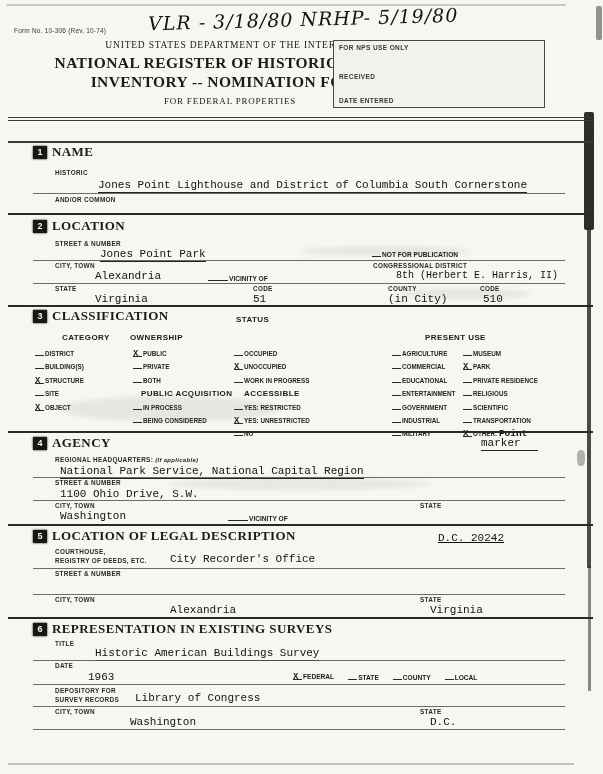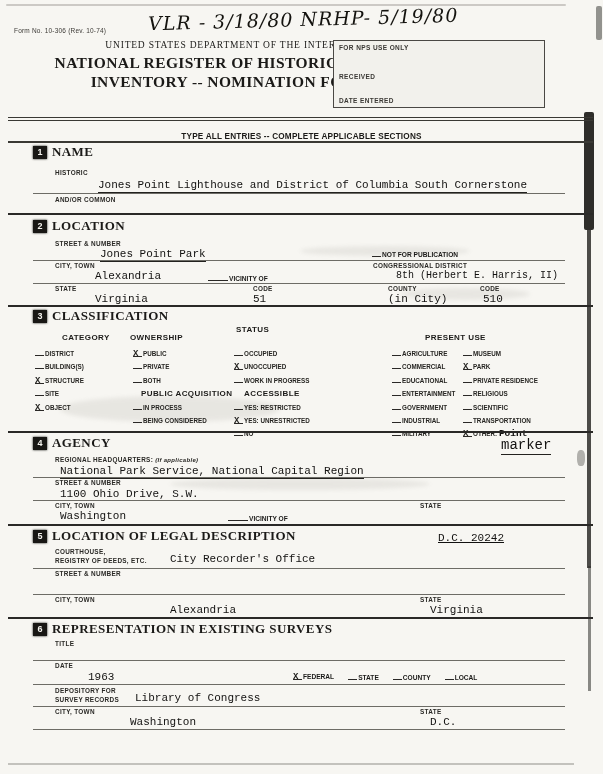--- a/index.html
+++ b/index.html
@@ -63,31 +63,31 @@
   <div class="smudge" style="left:400px;top:288px;width:130px;height:12px;"></div>
   <div class="smudge" style="left:170px;top:478px;width:260px;height:12px;"></div>
 
   <div class="abs formno" style="left:14px;top:27px;">Form No. 10-306 (Rev. 10-74)</div>
   <div class="abs handwritten" style="left:148px;top:8px;">VLR - 3/18/80   NRHP- 5/19/80</div>
 
   <div class="abs center" style="left:30px;top:40px;width:400px;">
     <div class="hdr-dept">UNITED STATES DEPARTMENT OF THE INTERIOR</div>
     <div class="hdr-title" style="margin-top:4px;">NATIONAL REGISTER OF HISTORIC PLACES</div>
     <div class="hdr-title" style="margin-top:1px;">INVENTORY -- NOMINATION FORM</div>
+    <div class="hdr-sub" style="margin-top:5px;">FOR FEDERAL PROPERTIES</div>
   </div>
 
   <div class="abs npsbox" style="left:333px;top:40px;width:212px;height:68px;">
     <span class="blbl" style="top:3px;">FOR NPS USE ONLY</span>
     <span class="blbl" style="top:32px;">RECEIVED</span>
     <span class="blbl" style="top:56px;">DATE ENTERED</span>
   </div>
 
   <div class="abs rule" style="left:8px;top:117px;width:585px;"></div>
   <div class="abs rule" style="left:8px;top:120px;width:585px;"></div>
-  <div class="abs instr center" style="left:0;top:132px;width:603px;">TYPE ALL ENTRIES -- COMPLETE APPLICABLE SECTIONS</div>
   <div class="abs rule" style="left:8px;top:141px;width:585px;height:1.5px;"></div>
 
   <div class="abs sec-head" style="left:33px;top:144px;">
     <span class="secnum">1</span>
     <span class="sec-title">NAME</span>
   </div>
   <div class="abs lbl" style="left:55px;top:169px;">HISTORIC</div>
   <div class="abs typed u" style="left:98px;top:179px;">Jones Point Lighthouse and District of Columbia South Cornerstone</div>
   <div class="abs frule" style="left:33px;top:193px;width:532px;"></div>
   <div class="abs lbl" style="left:55px;top:196px;">AND/OR COMMON</div>
@@ -121,21 +121,21 @@
   <div class="abs typed" style="left:483px;top:293px;">510</div>
   <div class="abs rule2" style="left:8px;top:305px;width:585px;"></div>
 
   <div class="abs sec-head" style="left:33px;top:308px;">
     <span class="secnum">3</span>
     <span class="sec-title">CLASSIFICATION</span>
   </div>
 
   <div class="abs subhead" style="left:62px;top:331px;">CATEGORY</div>
   <div class="abs subhead" style="left:130px;top:331px;">OWNERSHIP</div>
-  <div class="abs subhead" style="left:236px;top:323px;">STATUS</div>
+  <div class="abs subhead" style="left:236px;top:313px;">STATUS</div>
   <div class="abs subhead" style="left:425px;top:331px;">PRESENT USE</div>
 
   <div class="abs" style="left:35px;top:347px;">
     <div class="citem"><span class="mark"></span><span>DISTRICT</span></div>
     <div class="citem"><span class="mark"></span><span>BUILDING(S)</span></div>
     <div class="citem"><span class="mark">X</span><span>STRUCTURE</span></div>
     <div class="citem"><span class="mark"></span><span>SITE</span></div>
     <div class="citem"><span class="mark">X</span><span>OBJECT</span></div>
   </div>
 
@@ -172,21 +172,21 @@
     <div class="citem"><span class="mark"></span><span>MUSEUM</span></div>
     <div class="citem"><span class="mark">X</span><span>PARK</span></div>
     <div class="citem"><span class="mark"></span><span>PRIVATE RESIDENCE</span></div>
     <div class="citem"><span class="mark"></span><span>RELIGIOUS</span></div>
     <div class="citem"><span class="mark"></span><span>SCIENTIFIC</span></div>
     <div class="citem"><span class="mark"></span><span>TRANSPORTATION</span></div>
     <div class="citem">
       <span class="mark">X</span><span>OTHER:</span>
       <span class="typed" style="font-size:9.5px;">Point</span>
     </div>
-    <div class="typed u" style="font-size:14px;margin-left:38px;margin-top:-4px;">marker</div>
+    <div class="typed u" style="font-size:11px;margin-left:18px;margin-top:-4px;">marker</div>
   </div>
   <div class="abs rule2" style="left:8px;top:431px;width:585px;"></div>
 
   <div class="abs sec-head" style="left:33px;top:435px;">
     <span class="secnum">4</span>
     <span class="sec-title">AGENCY</span>
   </div>
   <div class="abs lbl" style="left:55px;top:456px;">
     <span>REGIONAL HEADQUARTERS:</span> <i style="font-size:6px;">(If applicable)</i>
   </div>
@@ -218,20 +218,21 @@
   <div class="abs lbl" style="left:420px;top:596px;">STATE</div>
   <div class="abs typed" style="left:170px;top:604px;">Alexandria</div>
   <div class="abs typed" style="left:430px;top:604px;">Virginia</div>
   <div class="abs rule2" style="left:8px;top:617px;width:585px;"></div>
 
   <div class="abs sec-head" style="left:33px;top:621px;">
     <span class="secnum">6</span>
     <span class="sec-title">REPRESENTATION IN EXISTING SURVEYS</span>
   </div>
   <div class="abs lbl" style="left:55px;top:640px;">TITLE</div>
+  <div class="abs typed u" style="left:95px;top:647px;">Historic American Buildings Survey</div>
   <div class="abs frule" style="left:33px;top:660px;width:532px;"></div>
   <div class="abs lbl" style="left:55px;top:662px;">DATE</div>
   <div class="abs typed" style="left:88px;top:671px;">1963</div>
   <div class="abs" style="left:293px;top:673px;display:flex;gap:14px;">
     <span class="chk"><span class="mark">X</span><span>FEDERAL</span></span>
     <span class="chk"><span class="mark"></span><span>STATE</span></span>
     <span class="chk"><span class="mark"></span><span>COUNTY</span></span>
     <span class="chk"><span class="mark"></span><span>LOCAL</span></span>
   </div>
   <div class="abs frule" style="left:33px;top:684px;width:532px;"></div>

